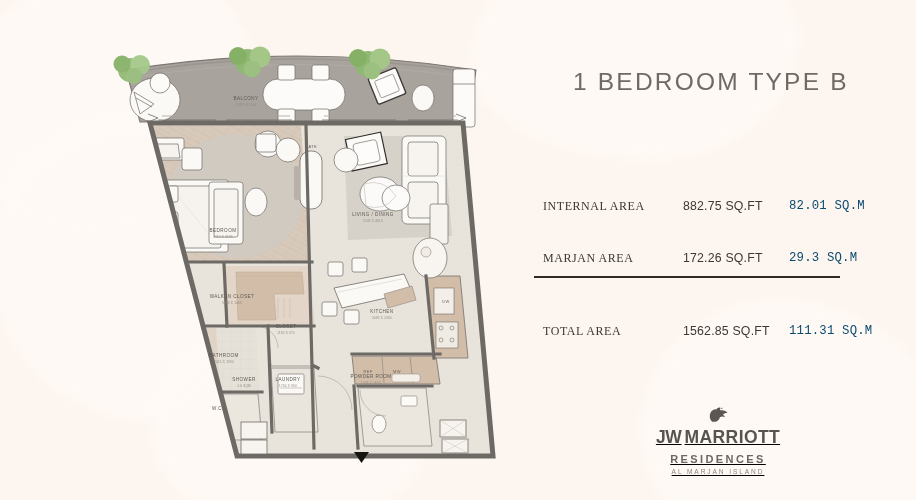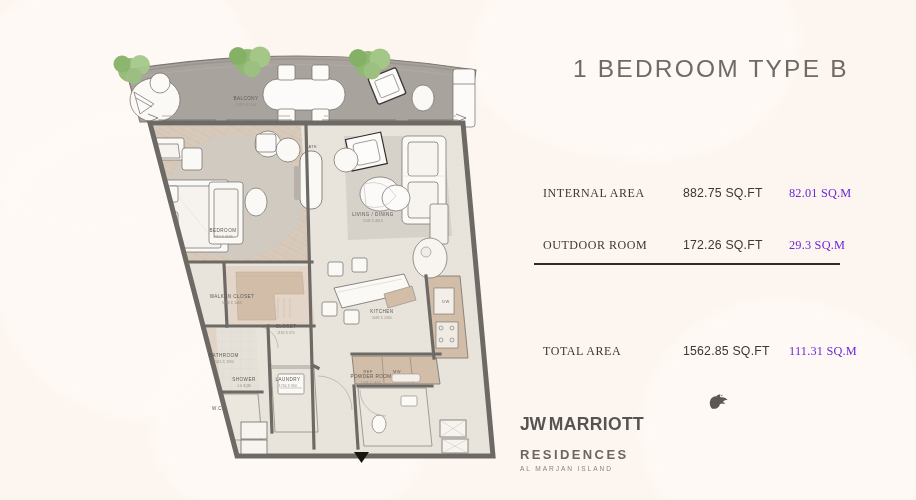--- a/index.html
+++ b/index.html
@@ -14,57 +14,57 @@
 
   
   .wm{position:absolute;border-radius:50%;background:#fffaf6;opacity:.85;filter:blur(6px);pointer-events:none;}
   .wm1{left:-40px;top:-30px;width:300px;height:260px;transform:rotate(-18deg);border-radius:48% 52% 60% 40%/50% 45% 55% 50%;}
   .wm2{left:-10px;top:120px;width:260px;height:300px;border-radius:55% 45% 40% 60%/45% 55% 45% 55%;}
   .wm3{left:470px;top:-60px;width:330px;height:220px;border-radius:50% 50% 45% 55%/55% 45% 55% 45%;}
   .wm4{left:640px;top:300px;width:300px;height:260px;border-radius:45% 55% 50% 50%/50% 50% 50% 50%;}
   .wm5{left:150px;top:330px;width:280px;height:200px;border-radius:50%;}
 
   
-  #panel{position:absolute;left:520px;top:0;width:396px;height:442px;}
+  #panel{position:absolute;left:520px;top:13px;width:396px;height:442px;}
   #title{
     position:absolute;left:53px;top:55px;
     font-size:24.5px;letter-spacing:2.2px;color:#6f6a66;
     font-weight:400;white-space:nowrap;
   }
   #areas{position:absolute;left:7px;top:178px;width:390px;}
   .arow{position:relative;height:52px;}
   .arow .lbl{
     position:absolute;left:16px;top:8px;
     font-family:"Liberation Serif",serif;
     font-size:12px;letter-spacing:.55px;color:#3b3835;
   }
   .arow .v1{
     position:absolute;left:156px;top:8px;
     font-family:Liberation Sans, sans-serif;
     font-size:12.3px;letter-spacing:.2px;color:#3b3835;
   }
   .arow .v2{
     position:absolute;left:262px;top:8px;
-    font-family:Liberation Serif, serif;
-    font-size:12.3px;letter-spacing:.2px;color:#6d28d9;
+    font-family:Liberation Mono, monospace;
+    font-size:12.3px;letter-spacing:.2px;color:#0c4a6e;
   }
   #divider{
     position:absolute;left:7px;top:85px;width:306px;height:1.6px;background:#2e2b28;
   }
 
   
-  #logo{position:absolute;left:0;right:0;top:393px;text-align:left;}
+  #logo{position:absolute;left:0;right:0;top:393px;text-align:center;text-decoration:underline;}
   #griffin{display:block;margin:0 auto 5px;width:26px;height:18px;}
   #logo .wordmark{
     font-size:17.5px;letter-spacing:.4px;color:#575350;font-weight:700;line-height:1;
   }
   #logo .wordmark .jw{letter-spacing:-.3px;}
   #logo .wordmark .sp{display:inline-block;width:3px;}
   #logo .res{
-    margin-top:13px;font-size:13px;letter-spacing:2.4px;color:#6b6663;font-weight:700;
+    margin-top:6px;font-size:11px;letter-spacing:2.4px;color:#6b6663;font-weight:700;
   }
   #logo .isl{
     margin-top:3px;font-size:6.6px;letter-spacing:1.9px;color:#8a8481;font-weight:400;
   }
 
   
   #plan{position:absolute;left:96px;top:26px;width:420px;height:440px;}
   #plan svg{display:block;width:100%;height:100%;}
   .rlabel{
     font-family:"Liberation Sans",sans-serif;
@@ -394,28 +394,28 @@
 
     <div id="areas">
 
       <div class="arow">
         <span class="lbl">INTERNAL AREA</span>
         <span class="v1">882.75 SQ.FT</span>
         <span class="v2">82.01 SQ.M</span>
       </div>
 
       <div class="arow">
-        <span class="lbl">OUTDOOR ROOM</span>
+        <span class="lbl">MARJAN AREA</span>
         <span class="v1">172.26 SQ.FT</span>
         <span class="v2">29.3 SQ.M</span>
       </div>
 
       <div id="divider"></div>
 
-      <div class="arow" style="margin-top:54px;">
+      <div class="arow" style="margin-top:21px;">
         <span class="lbl">TOTAL AREA</span>
         <span class="v1">1562.85 SQ.FT</span>
         <span class="v2">111.31 SQ.M</span>
       </div>
     </div>
 
     <div id="logo">
       <svg id="griffin" viewBox="0 0 34 24">
         <path d="M9 21 C6 18 5 13 7 9 C8.5 6 12 4 15 4.5 C16 2.5 18.5 1.5 20.5 2.5 C19.5 3.5 19.5 5 20.5 5.8 C24 5 28 6.5 30 9.5 C27.5 9 25 9.8 23.5 11.5 C25 12 26 13.5 26 15 C24 13.8 21.5 13.8 19.5 15 C19 17.5 17 20 14 21 Z" fill="#5b5753"></path>
         <path d="M21 3.2 L23.5 2 L22.2 4.4 Z" fill="#5b5753"></path>

